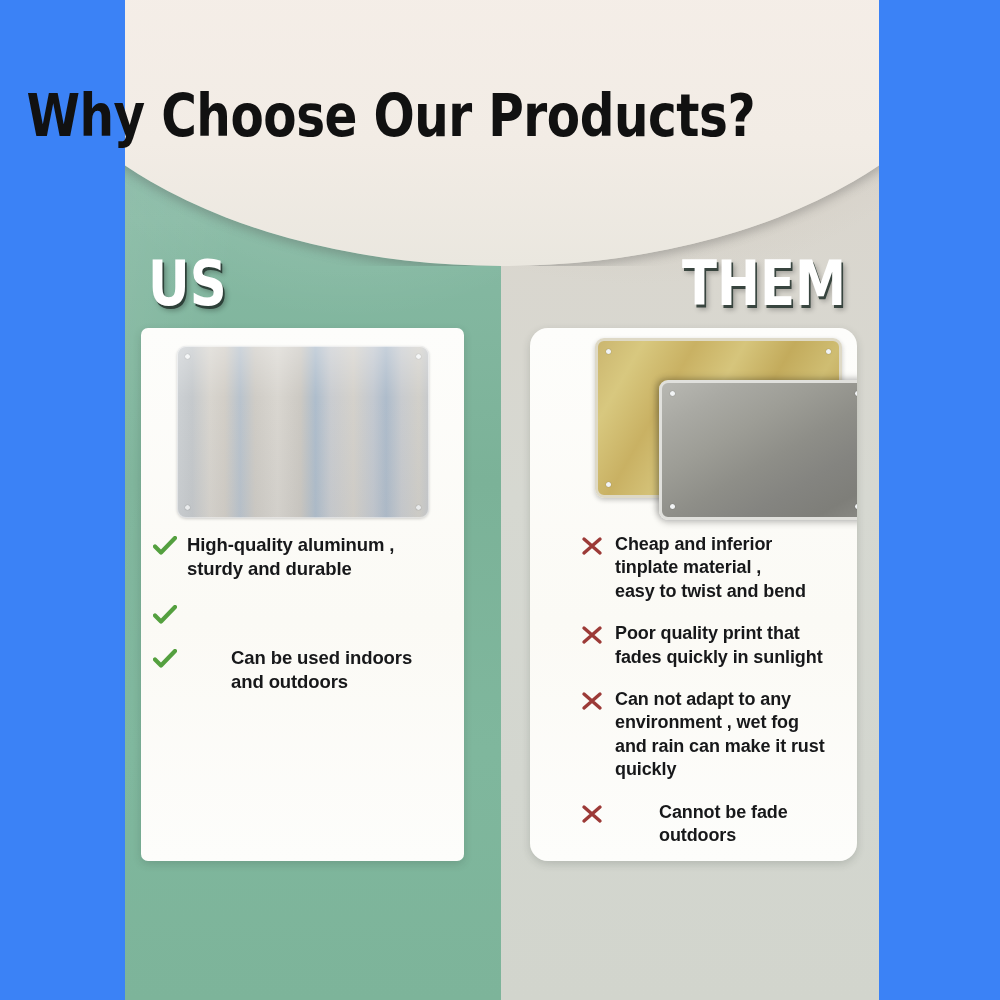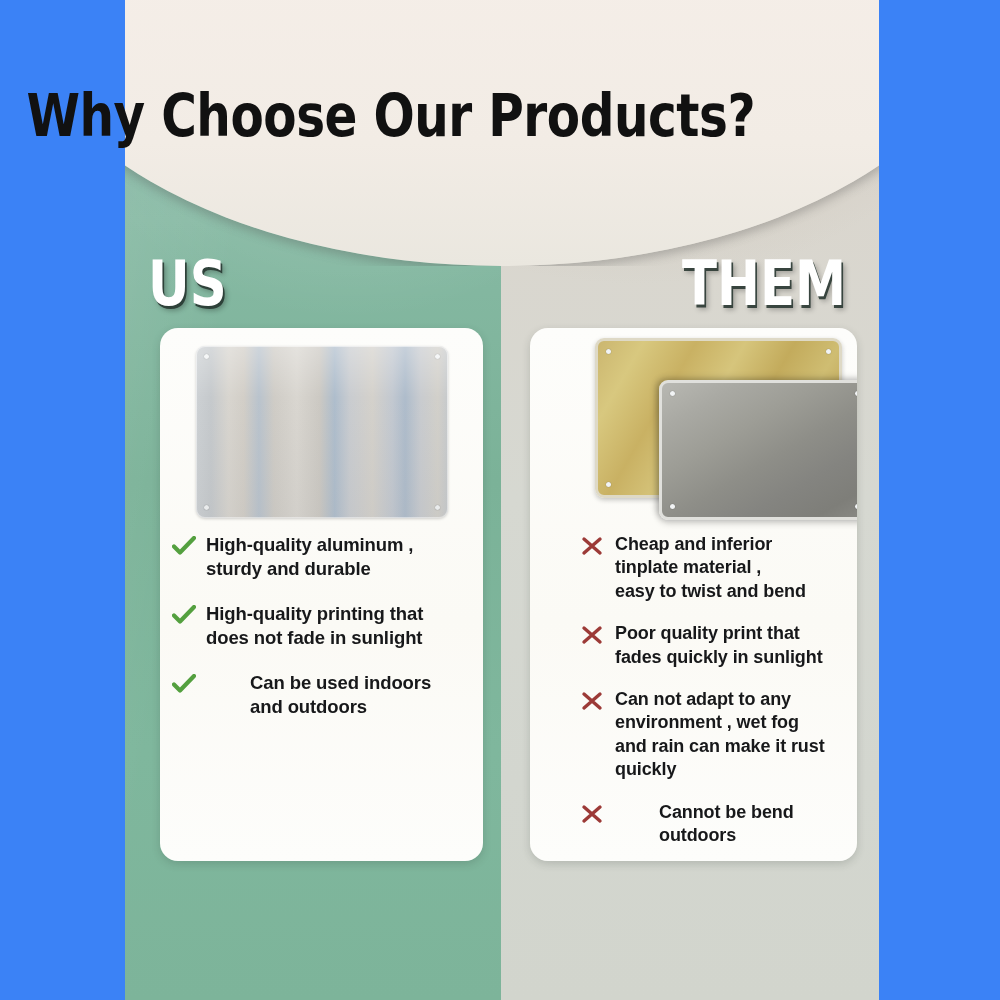--- a/index.html
+++ b/index.html
@@ -113,21 +113,21 @@
 
   
   .card {
     position: absolute;
     background: linear-gradient(180deg, #fdfdfb 0%, #fbfaf5 55%, #fdfdfb 100%);
     border-radius: 18px;
     box-shadow: 0 3px 9px rgba(40,50,45,0.18);
     z-index: 6;
     overflow: hidden;
   }
-  .card-us   { left: 160px; top: 328px; width: 323px; height: 533px; }
+  .card-us   { left: 141px; top: 328px; width: 323px; height: 533px; border-radius: 7px; }
   .card-them { left: 530px; top: 328px; width: 327px; height: 533px; padding-left: 39px; }
 
   
   .product-area { position: relative; width: 100%; }
   .product-area-us   { height: 195px; }
   .product-area-them { height: 195px; }
 
   .plate {
     position: absolute;
     border-radius: 9px;
@@ -268,22 +268,20 @@
         <span class="bullet-text">High-quality aluminum ,
 sturdy and durable</span>
       </div>
 
       <div class="bullet">
         <span class="bullet-icon">
           <svg class="ico" width="24" height="20" viewBox="0 0 24 20">
             <path d="M2 10.5 L8 16.5 L22 2" fill="none" stroke="#54a03f" stroke-width="4.2" stroke-linecap="round" stroke-linejoin="round"></path>
           </svg>
         </span>
-        <span class="bullet-text">High-quality printing that
-does not fade in sunlight</span>
       </div>
 
 
       <div class="bullet">
         <span class="bullet-icon">
           <svg class="ico" width="24" height="20" viewBox="0 0 24 20">
             <path d="M2 10.5 L8 16.5 L22 2" fill="none" stroke="#54a03f" stroke-width="4.2" stroke-linecap="round" stroke-linejoin="round"></path>
           </svg>
         </span>
         <span class="bullet-text">Can be used indoors
@@ -344,19 +342,19 @@
 and rain can make it rust
 quickly</span>
       </div>
 
       <div class="bullet">
         <span class="bullet-icon">
           <svg class="ico" width="22" height="20" viewBox="0 0 22 20">
             <path d="M3 3 L19 17 M19 3 L3 17" fill="none" stroke="#9c3a37" stroke-width="3.4" stroke-linecap="round"></path>
           </svg>
         </span>
-        <span class="bullet-text">Cannot be bend outdoors</span>
+        <span class="bullet-text">Cannot be fade outdoors</span>
       </div>
 
     </div>
   </div>
 
 </div>
 
 </body></html>

